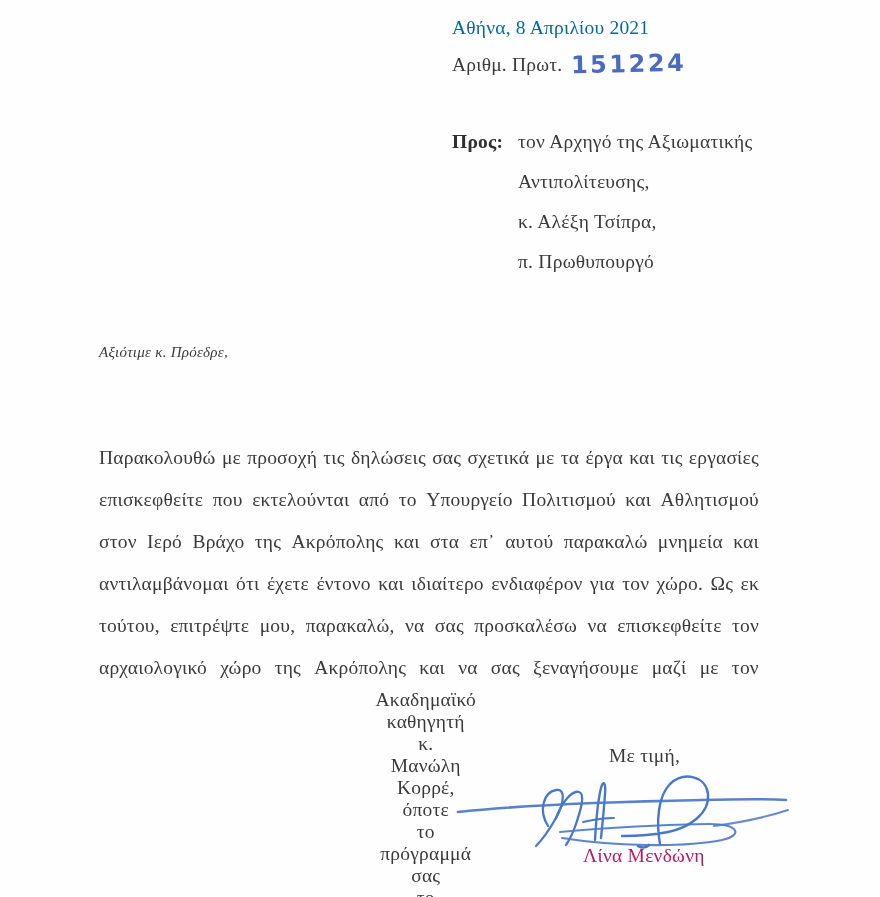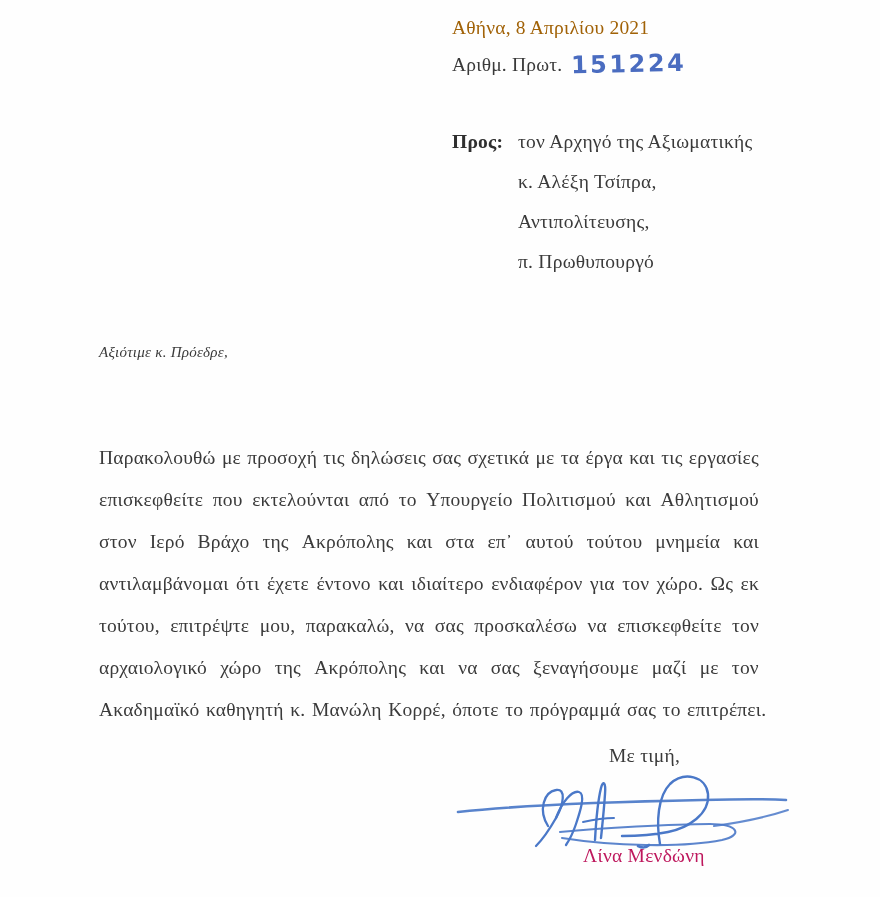--- a/index.html
+++ b/index.html
@@ -25,21 +25,21 @@
   .header-block {
     position: absolute;
     left: 452px;
     top: 18px;
     width: 400px;
   }
   .date-line {
     font-size: 19.5px;
     line-height: 1.05;
     letter-spacing: 0.2px;
-    color: #a16207;
+    color: #0369a1;
     white-space: nowrap;
   }
   .protocol-line {
     margin-top: 13px;
     font-size: 19.5px;
     line-height: 1.05;
     letter-spacing: 0.2px;
     color: #3a3a3a;
     white-space: nowrap;
   }
@@ -111,20 +111,21 @@
     white-space: nowrap;
   }
   .body-line.justified {
     justify-content: space-between;
   }
   .body-line.justified > span {
     display: inline-block;
   }
   .body-line.last {
     justify-content: flex-start;
+    flex-direction: column;
   }
   .body-line.last > span {
     margin-right: 6.5px;
   }
 
   
   .closing {
     position: absolute;
     left: 609px;
     top: 745px;
@@ -165,24 +166,24 @@
     <div class="protocol-line">
       <span>Αριθμ. Πρωτ.</span><span class="protocol-number">151224</span>
     </div>
   </div>
 
   <div class="recipient-block">
     <div class="recipient-row">
       <span class="recipient-label">Προς:</span><span class="recipient-text">τον Αρχηγό της Αξιωματικής</span>
     </div>
     <div class="recipient-row">
+      <span class="recipient-indent"></span><span class="recipient-text">Αντιπολίτευσης,</span>
+    </div>
+    <div class="recipient-row">
       <span class="recipient-indent"></span><span class="recipient-text">κ. Αλέξη Τσίπρα,</span>
-    </div>
-    <div class="recipient-row">
-      <span class="recipient-indent"></span><span class="recipient-text">Αντιπολίτευσης,</span>
     </div>
     <div class="recipient-row">
       <span class="recipient-indent"></span><span class="recipient-text">π. Πρωθυπουργό</span>
     </div>
   </div>
 
   <div class="salutation">Αξιότιμε κ. Πρόεδρε,</div>
 
   <div class="body-block">
     <div class="body-line justified">
@@ -214,21 +215,21 @@
     <div class="body-line justified">
         <span>στον</span>
         <span>Ιερό</span>
         <span>Βράχο</span>
         <span>της</span>
         <span>Ακρόπολης</span>
         <span>και</span>
         <span>στα</span>
         <span>επ᾽</span>
         <span>αυτού</span>
-        <span>τούτου</span>
+        <span>παρακαλώ</span>
         <span>μνημεία</span>
         <span>και</span>
       </div>
     <div class="body-line justified">
         <span>αντιλαμβάνομαι</span>
         <span>ότι</span>
         <span>έχετε</span>
         <span>έντονο</span>
         <span>και</span>
         <span>ιδιαίτερο</span>

